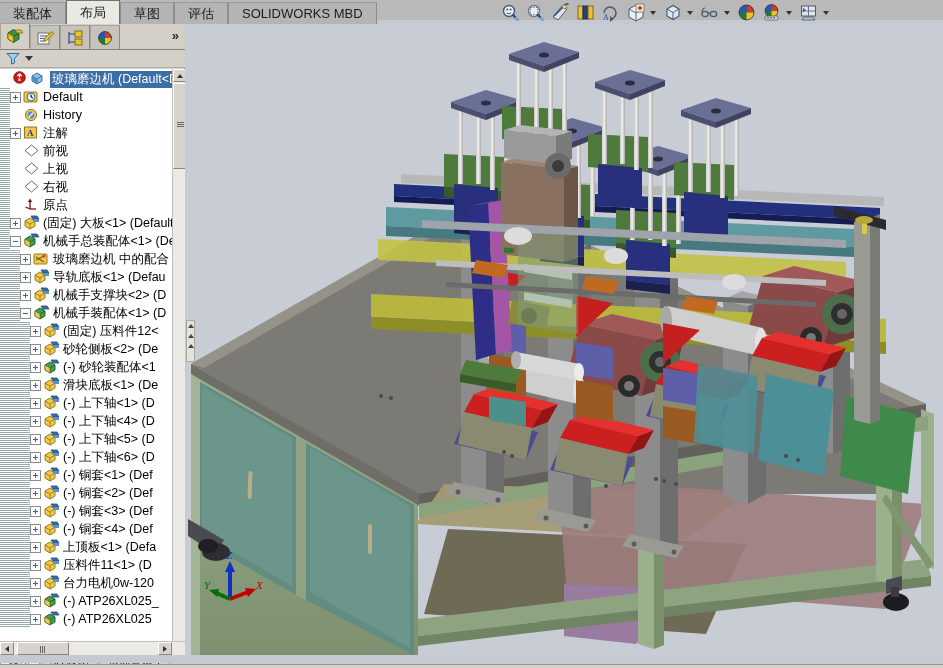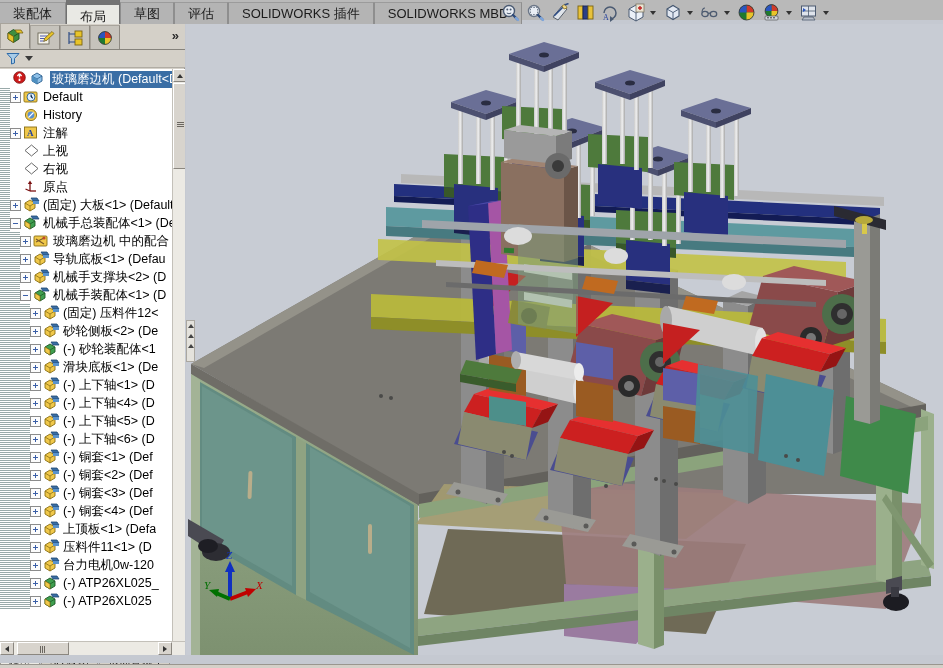--- a/index.html
+++ b/index.html
@@ -34,21 +34,21 @@
     border-right: 1px solid #8e8e8e;
     border-top: 1px solid #9b9b9b;
     cursor: default;
     white-space: nowrap;
   }
   .tab.active {
     background: #e9e9e4;
     height: 24px; line-height: 23px;
     border-left: 1px solid #707070;
     border-right: 1px solid #707070;
-    border-top: 5px solid #737373;
+    border-top: 1px solid #737373;
     font-weight: normal;
     z-index: 3;
   }
   .tab.first { border-left: none; }
 
   
   .view-toolbar {
     position: absolute; top: 1px; left: 498px;
     height: 23px; display: flex; align-items: center;
   }
@@ -252,21 +252,20 @@
 <body>
 
 <div id="app">
 
   <div class="tabbar">
     <div class="tabs" id="ribbon-tabs">
         <div class="tab first">装配体</div>
         <div class="tab active">布局</div>
         <div class="tab">草图</div>
         <div class="tab">评估</div>
-        <div class="tab">SOLIDWORKS 插件</div>
         <div class="tab">SOLIDWORKS MBD</div>
       </div>
 
     <div class="view-toolbar">
 
       <div class="vt-btn">
         <svg width="19" height="19" viewBox="0 0 19 19">
           <circle cx="8" cy="8" r="5.5" fill="#e9eef5" stroke="#4a5a72" stroke-width="1.4"></circle>
           <circle cx="6.3" cy="6.6" r="1" fill="#4a5a72"></circle>
             <circle cx="9.6" cy="6.6" r="1" fill="#4a5a72"></circle>
@@ -456,20 +455,28 @@
             <span class="lbl">History</span>
           </div>
           <div class="trow">
             <span class="dots"></span>
             <span class="tog plus"></span>
             <span class="ico"><svg width="17" height="15" viewBox="0 0 17 15">
                 <rect x="1.5" y="2" width="12" height="11" fill="#f0c84a" stroke="#8a6f14" stroke-width="0.9"></rect>
                 <text x="4" y="11" font-size="9" font-weight="bold" fill="#1c3fa0" font-family="Liberation Serif, serif">A</text>
               </svg></span>
             <span class="lbl">注解</span>
+          </div>
+          <div class="trow">
+            <span class="dots"></span>
+            <span class="tog none"></span>
+            <span class="ico"><svg width="17" height="15" viewBox="0 0 17 15">
+                <path d="M8.5 2 L15 7.5 L8.5 13 L2 7.5 Z" fill="none" stroke="#6a6a6a" stroke-width="1"></path>
+              </svg></span>
+            <span class="lbl">前视</span>
           </div>
           <div class="trow">
             <span class="dots"></span>
             <span class="tog none"></span>
             <span class="ico"><svg width="17" height="15" viewBox="0 0 17 15">
                 <path d="M8.5 2 L15 7.5 L8.5 13 L2 7.5 Z" fill="none" stroke="#6a6a6a" stroke-width="1"></path>
               </svg></span>
             <span class="lbl">上视</span>
           </div>
           <div class="trow">

